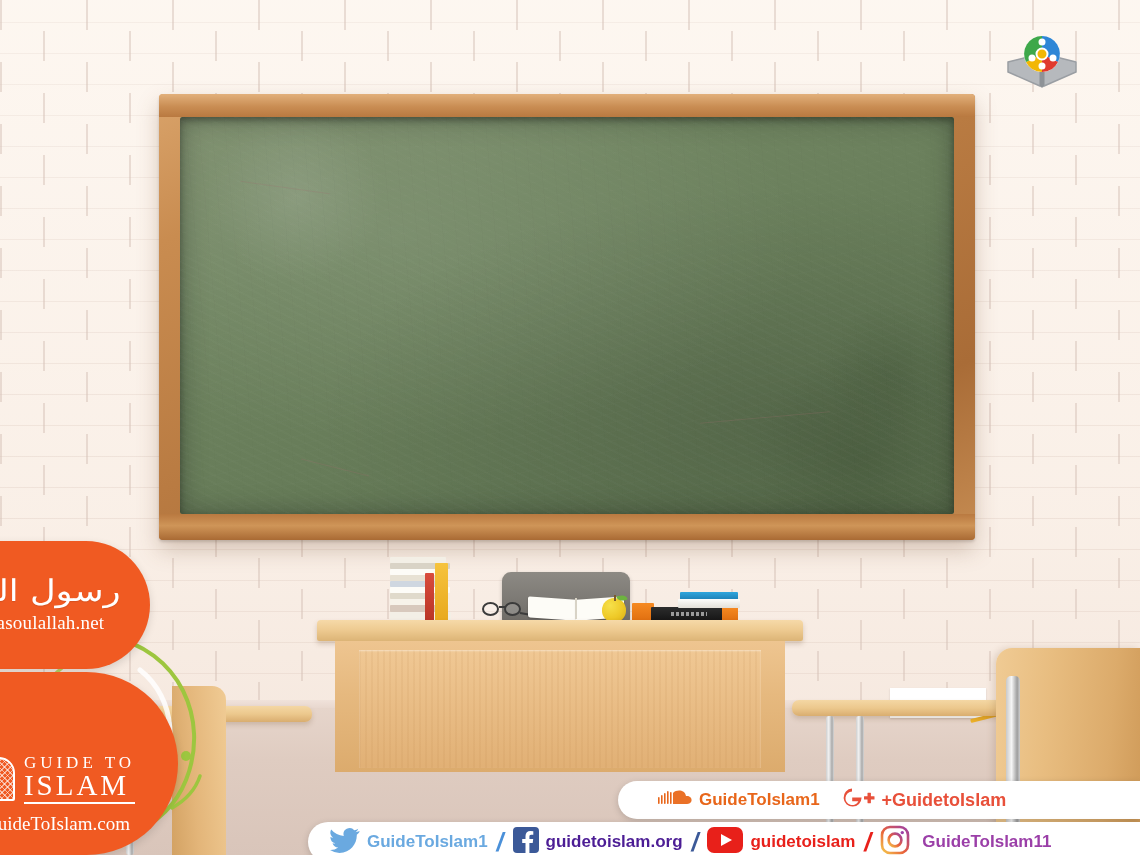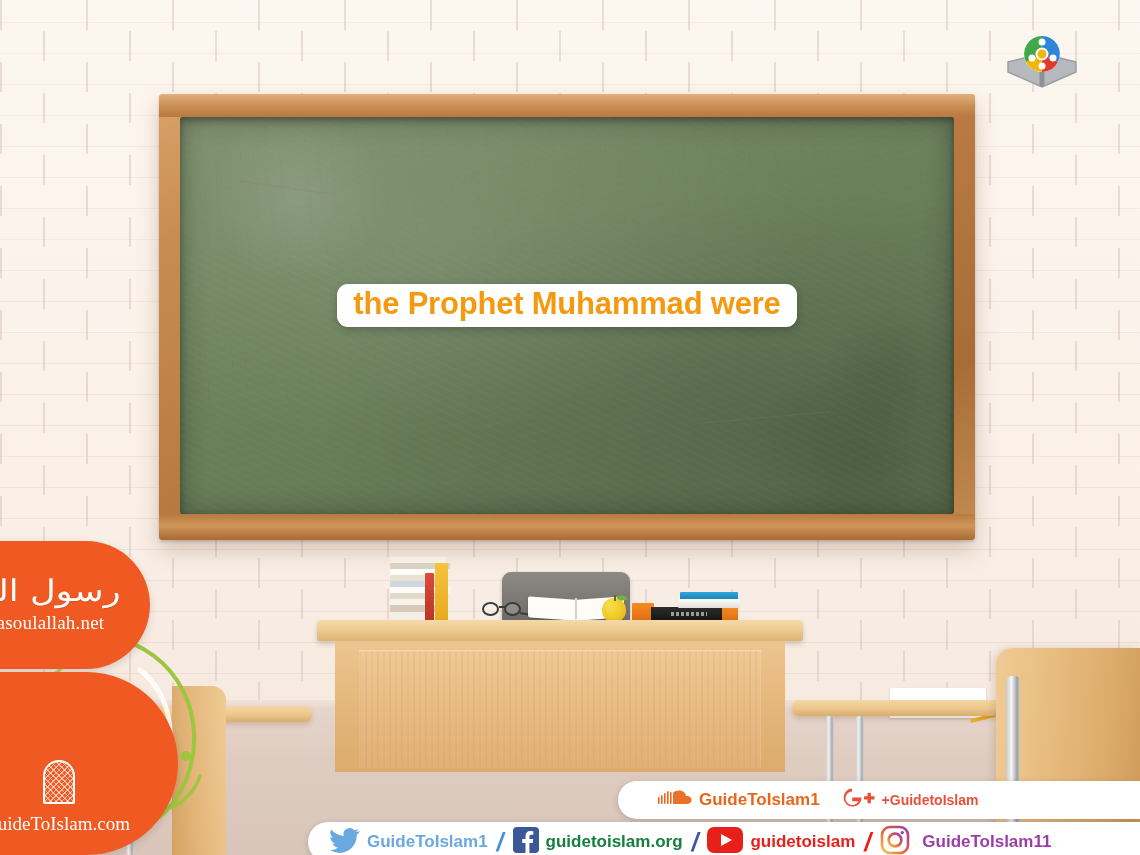--- a/index.html
+++ b/index.html
@@ -636,23 +636,20 @@
   </div>
 
   <div class="board-frame">
     <div class="board-inner">
       <div class="chalk-noise"></div>
       <div class="scratch" style="left:60px; top:70px; width:90px; height:1px; transform:rotate(8deg);"></div>
       <div class="scratch" style="left:520px; top:300px; width:130px; height:1px; transform:rotate(-5deg);"></div>
       <div class="scratch" style="left:120px; top:350px; width:70px; height:1px; transform:rotate(14deg);"></div>
 
       <div class="quote">
-        <div class="qline l2">
-          <span class="band">the Prophet Muhammad were</span>
-        </div>
       </div>
     </div>
   </div>
 
   <div class="chairback"></div>
 
   <div class="books-stack">
     <b style="top:0;  width:56px; height:6px; background:#f3efe6;"></b>
     <b style="top:6px; width:60px; height:6px; background:#d9d3c6;"></b>
     <b style="top:12px;width:54px; height:6px; background:#fdfcf7;"></b>
@@ -714,20 +711,24 @@
   </div>
 
   <div class="logo-rasoul">
     <div class="calli">رسول الله</div>
     <div class="dom">Rasoulallah.net</div>
   </div>
 
   <div class="logo-guide">
     <div class="row">
       <div class="arch"></div>
+      <div class="wordmark">
+        <span class="w1">GUIDE TO</span>
+        <span class="w2">ISLAM</span>
+      </div>
     </div>
     <div class="dom2">GuideToIslam.com</div>
   </div>
 
   <div class="tr-logo">
     <svg width="76" height="58" viewBox="0 0 76 58">
       <path d="M4 30 L36 22 L36 54 L4 40 Z" fill="#b6b9bd" stroke="#9a9ea3" stroke-width="1.5"></path>
       <path d="M72 30 L40 22 L40 54 L72 40 Z" fill="#b6b9bd" stroke="#9a9ea3" stroke-width="1.5"></path>
       <path d="M36 22 L38 20 L40 22 L40 54 L38 56 L36 54 Z" fill="#8e9297"></path>
       <circle cx="38" cy="22" r="18" fill="#ffffff"></circle>
@@ -760,21 +761,21 @@
       <span class="s-label" style="color:#e8661a">GuideToIslam1</span>
     </div>
     <div class="s-item" style="margin-left:6px">
       <span class="ic">
         <svg width="36" height="24" viewBox="0 0 36 24">
           <path d="M13 5.5 A6.8 6.8 0 1 0 19.4 15.2 L13.2 15.2 L13.2 11.6 L22.6 11.6 A9 9 0 1 1 13 2.6 Z" fill="#e8503a"></path>
           <rect x="25" y="10.2" width="10.5" height="3.4" rx=".4" fill="#e8503a"></rect>
           <rect x="28.5" y="6.7" width="3.4" height="10.5" rx=".4" fill="#e8503a"></rect>
         </svg>
       </span>
-      <span class="s-label" style="color:#e8503a; font-size:14px">+GuidetoIslam</span>
+      <span class="s-label" style="color:#e8503a; font-size:18px">+GuidetoIslam</span>
     </div>
   </div>
 
   <div class="pill-bottom">
 
     <div class="s-item">
       <span class="ic">
         <svg width="30" height="26" viewBox="0 0 30 26">
           <path d="M29 4.2 c-1.1.5-2.3.8-3.5 1 1.3-.8 2.2-2 2.7-3.4-1.2.7-2.5 1.2-3.9 1.5A6.1 6.1 0 0 0 13.8 9 17.4 17.4 0 0 1 1.2 2.6 6.1 6.1 0 0 0 3.1 10.8c-1 0-1.9-.3-2.7-.7v.1a6.1 6.1 0 0 0 4.9 6 6.2 6.2 0 0 1-2.8.1 6.1 6.1 0 0 0 5.7 4.2A12.3 12.3 0 0 1 0 23.1a17.3 17.3 0 0 0 9.4 2.8c11.3 0 17.4-9.3 17.4-17.4v-.8c1.2-.9 2.2-2 3-3.2z" fill="#6aa9e0"></path>
         </svg>
@@ -783,21 +784,21 @@
     </div>
     <span class="sep" style="color:#4a90d9">/</span>
 
     <div class="s-item">
       <span class="ic">
         <svg width="26" height="26" viewBox="0 0 26 26">
           <rect x="0" y="0" width="26" height="26" rx="4" fill="#3b5998"></rect>
           <path d="M16.4 26 V16 h3.3 l.5-3.9h-3.8V9.6c0-1.1.3-1.9 1.9-1.9h2V4.2A27 27 0 0 0 17.4 4c-2.9 0-4.9 1.8-4.9 5.1v2.9H9.2V16h3.3v10z" fill="#fff"></path>
         </svg>
       </span>
-      <span class="s-label" style="color:#15803d">guidetoislam.org</span>
+      <span class="s-label" style="color:#4c1d95">guidetoislam.org</span>
     </div>
     <span class="sep" style="color:#3b5998">/</span>
 
     <div class="s-item">
       <span class="ic">
         <svg width="36" height="26" viewBox="0 0 36 26">
           <rect x="0" y="0" width="36" height="26" rx="7" fill="#e8201a"></rect>
           <path d="M14 7 L25 13 L14 19 Z" fill="#fff"></path>
         </svg>
       </span>

